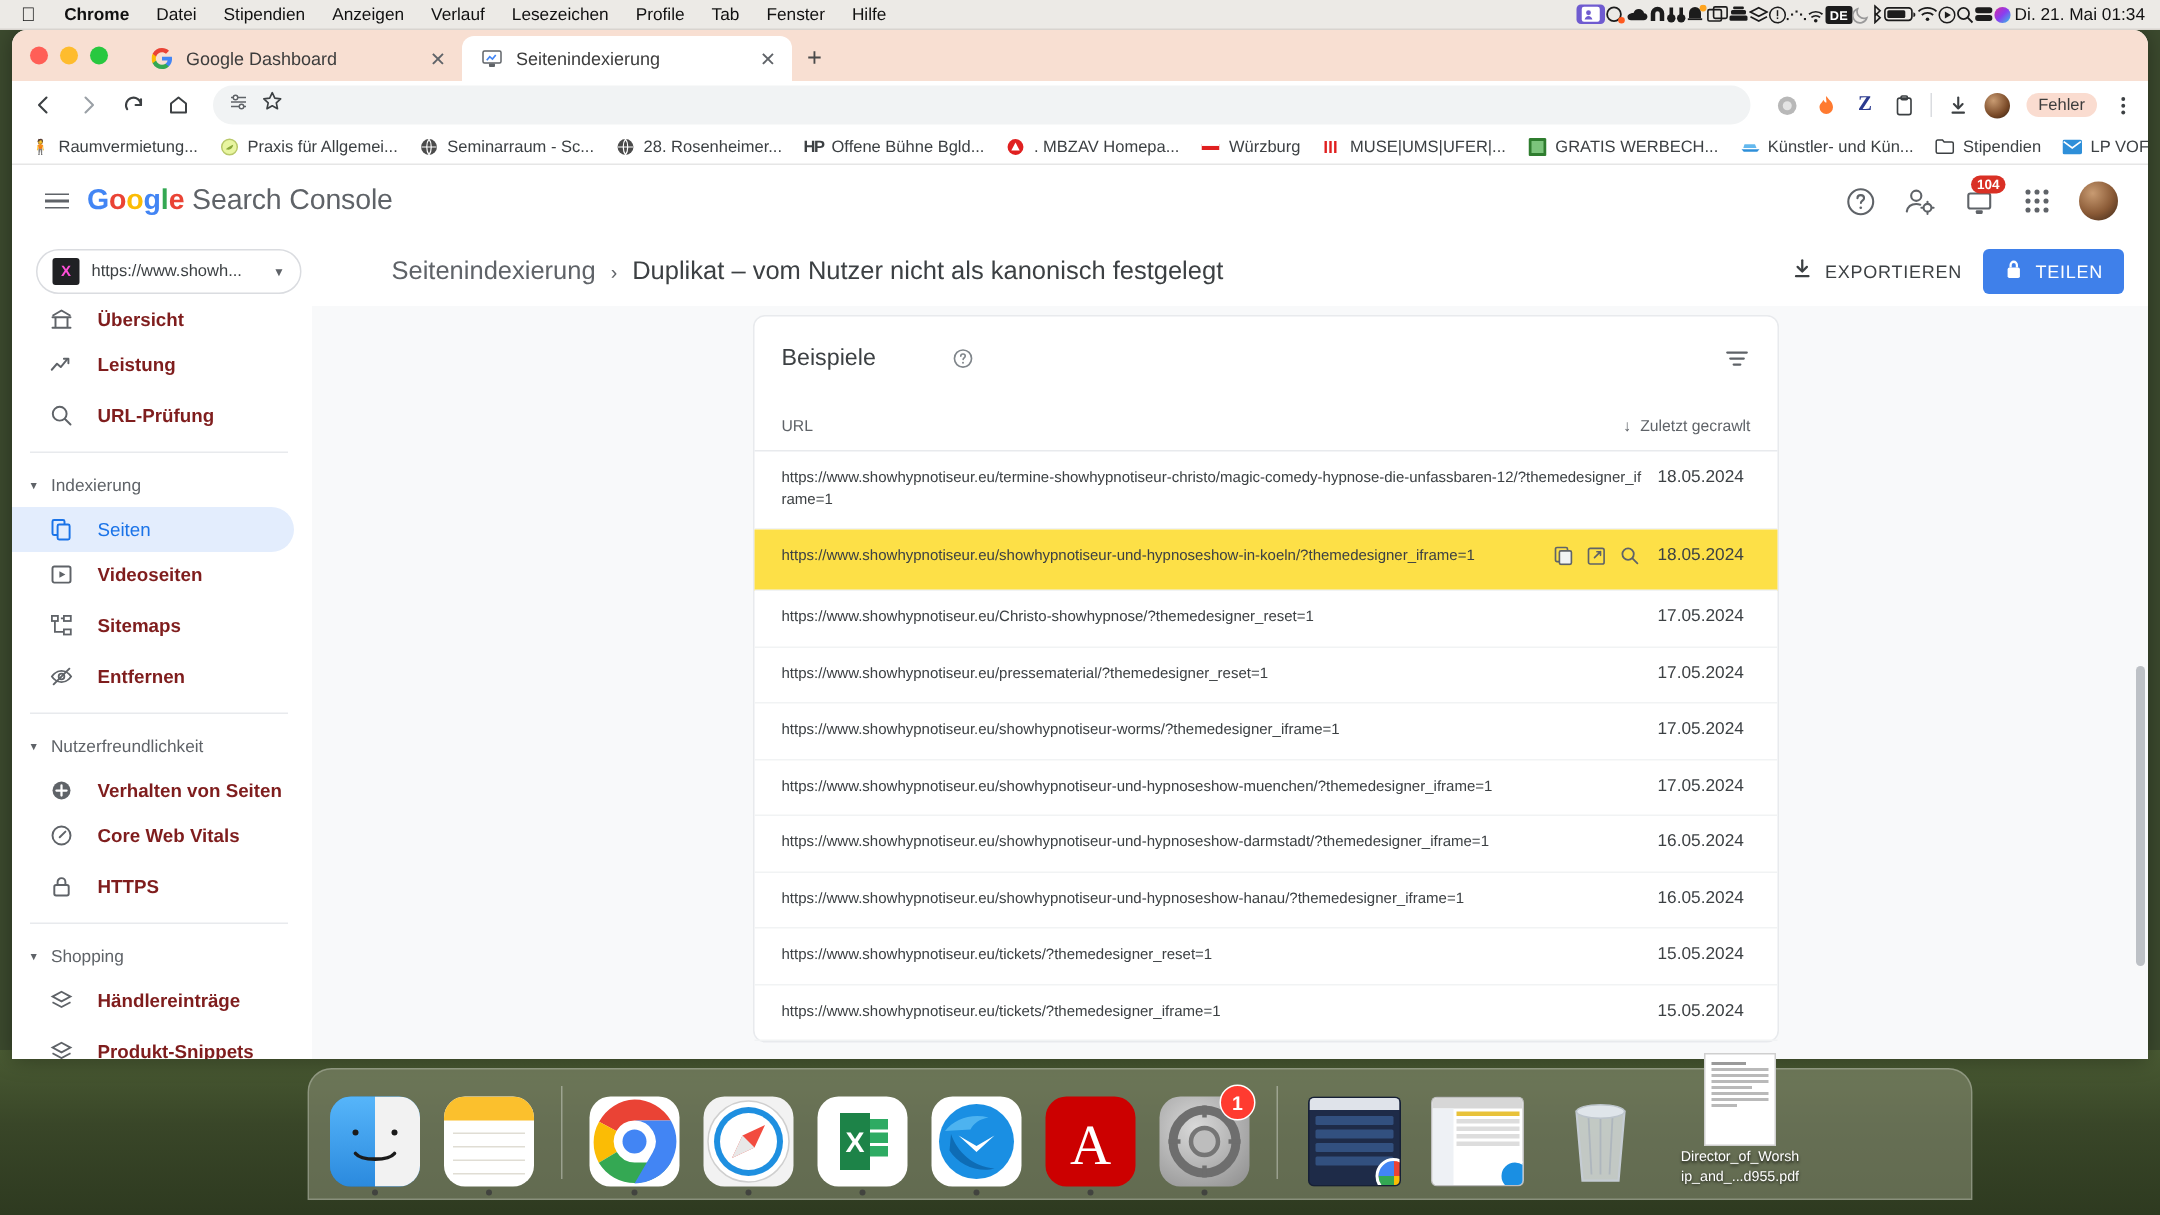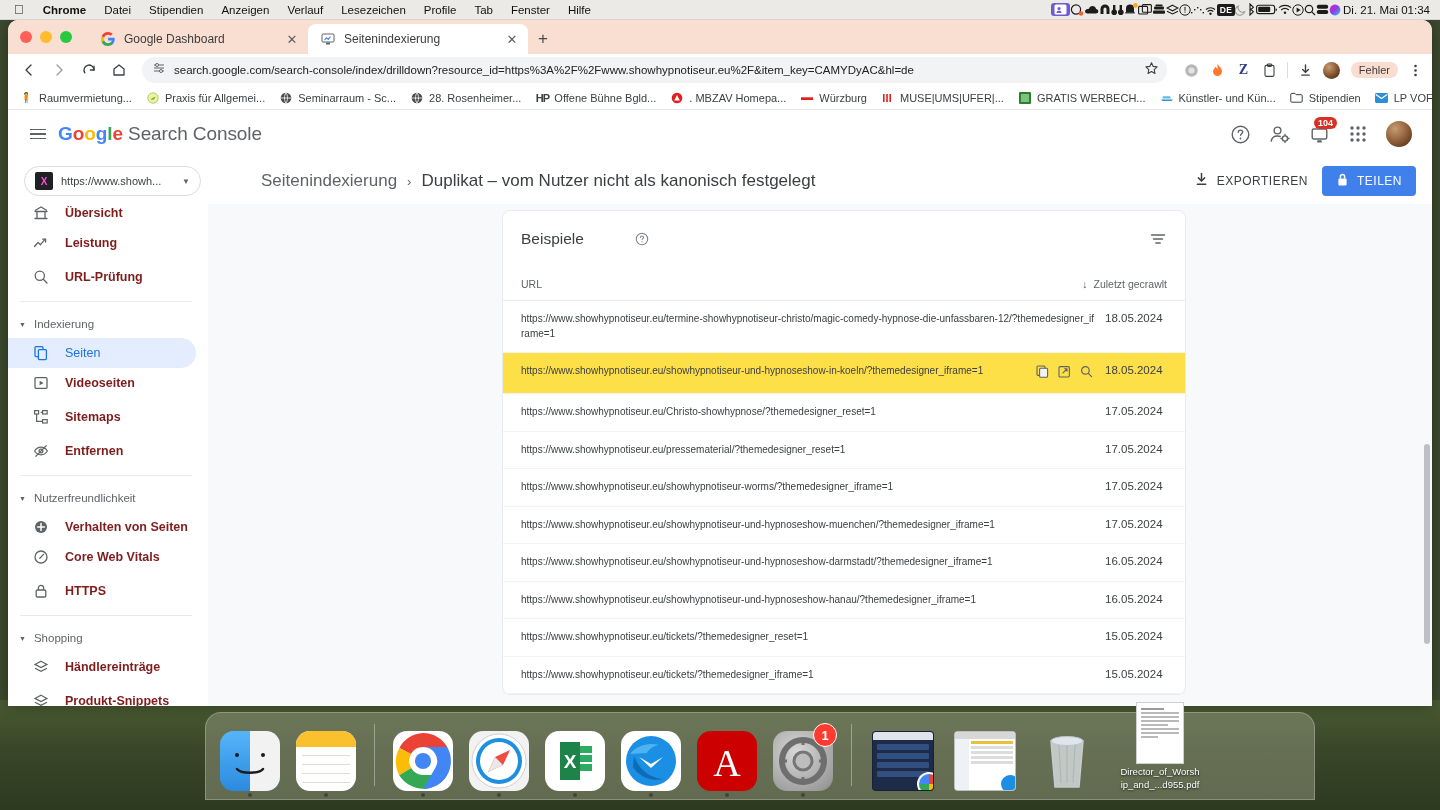--- a/index.html
+++ b/index.html
@@ -460,21 +460,20 @@
       <div class="omnibox">
         <span>
           <svg width="14" height="14" viewBox="0 0 14 14">
               <line x1="2" y1="4" x2="12" y2="4" stroke="#5f6368" stroke-width="1.1"></line>
               <line x1="2" y1="7" x2="12" y2="7" stroke="#5f6368" stroke-width="1.1"></line>
               <line x1="2" y1="10" x2="12" y2="10" stroke="#5f6368" stroke-width="1.1"></line>
               <circle cx="5" cy="4" r="1.5" fill="#fff" stroke="#5f6368" stroke-width="1"></circle>
               <circle cx="9" cy="10" r="1.5" fill="#fff" stroke="#5f6368" stroke-width="1"></circle>
             </svg>
         </span>
-        <span class="urltext">search.google.com/search-console/index/drilldown?resource_id=https%3A%2F%2Fwww.showhypnotiseur.eu%2F&amp;item_key=CAMYDyAC&amp;hl=de</span>
         <span>
           <svg width="15" height="15" viewBox="0 0 15 15">
               <path d="M7.5 1.8l1.7 3.6 3.9.5-2.9 2.7.8 3.9-3.5-2-3.5 2 .8-3.9L1.9 5.9l3.9-.5z" fill="none" stroke="#3c4043" stroke-width="1.1" stroke-linejoin="round"></path>
             </svg>
         </span>
       </div>
       <div class="omni-right">
         <span class="ext-ico">
           <svg width="15" height="15" viewBox="0 0 15 15">
               <circle cx="7.5" cy="7.5" r="6.2" fill="#b8b8b8"></circle>

